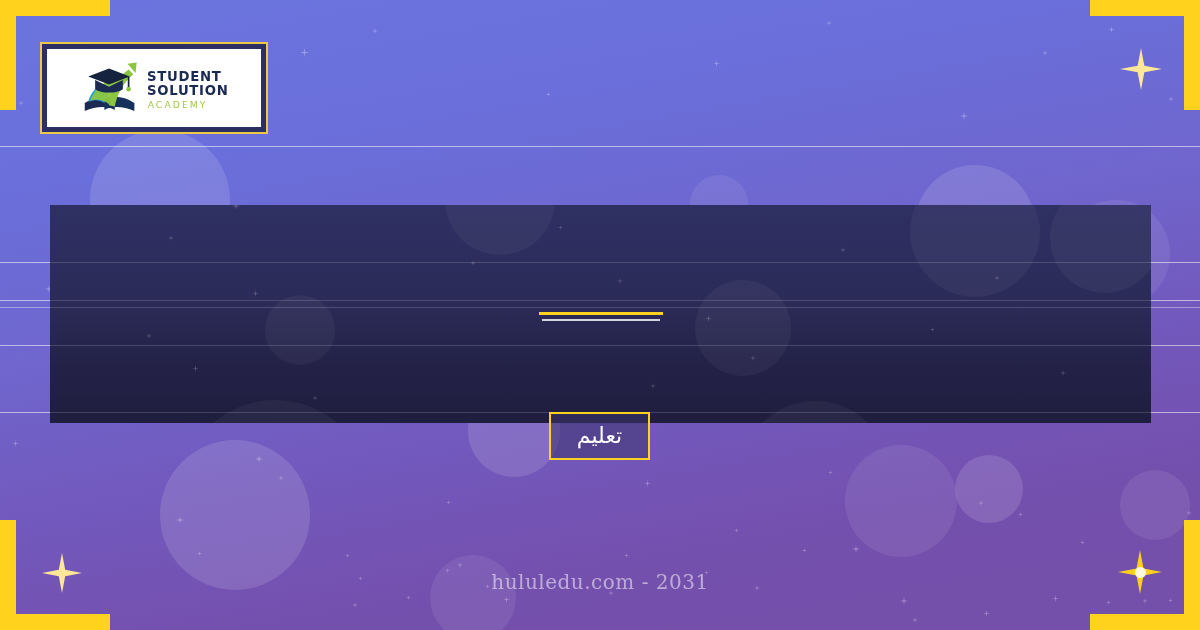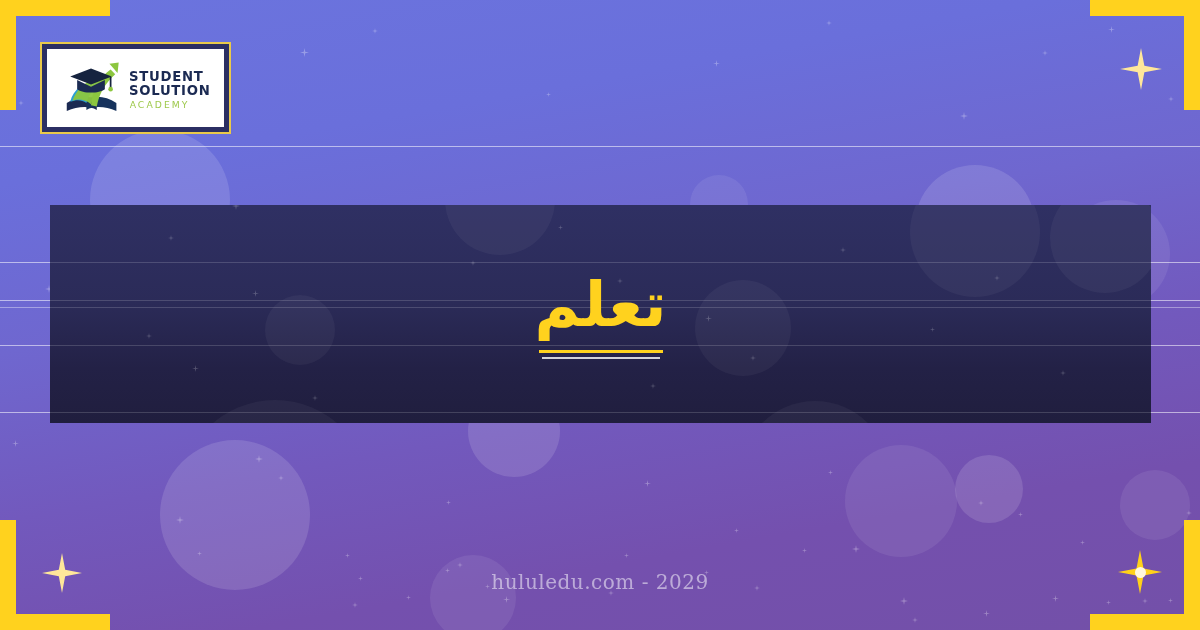--- a/index.html
+++ b/index.html
@@ -35,21 +35,21 @@
   .spark.dim{background:rgba(255,255,255,0.30);}
   .spark.gold{background:#ffe79a;}
   .spark.gold2{background:#ffd11a;}
 
   
   .corner{position:absolute;pointer-events:none;}
   .corner span{position:absolute;background:#ffd21e;display:block;}
 
   
   #logo-frame{
-    position:absolute;left:40px;top:42px;width:191px;height:92px;
+    position:absolute;left:40px;top:42px;width:228px;height:92px;
     background:#2b2f63;border:2px solid #e9c94a;
     box-sizing:border-box;padding:5px;
   }
   #logo-frame .inner{
     width:100%;height:100%;background:#ffffff;
     display:flex;align-items:center;justify-content:center;
     box-sizing:border-box;
   }
   #logo-mark{width:150px;height:58px;display:block;}
 
@@ -259,22 +259,22 @@
     <div class="b-spark" style="left:567px;top:73px;width:6px;height:6px;"></div>
     <div class="b-spark" style="left:600px;top:178px;width:6px;height:6px;"></div>
     <div class="b-spark" style="left:655px;top:110px;width:7px;height:7px;"></div>
     <div class="b-spark" style="left:700px;top:150px;width:6px;height:6px;"></div>
     <div class="b-spark" style="left:790px;top:42px;width:6px;height:6px;"></div>
     <div class="b-spark" style="left:880px;top:122px;width:5px;height:5px;"></div>
     <div class="b-spark" style="left:944px;top:70px;width:6px;height:6px;"></div>
     <div class="b-spark" style="left:1010px;top:165px;width:6px;height:6px;"></div>
 
     <div id="headline-wrap">
-      <div id="headline">تعلم</div>
       <div id="rule-gold"></div>
       <div id="rule-white"></div>
     </div>
   </div>
 
-
-  <div id="footer">hululedu.com - 2029</div>
+  <div id="badge">تعليم</div>
+
+  <div id="footer">hululedu.com - 2031</div>
 
 </div>
 
 </body></html>

